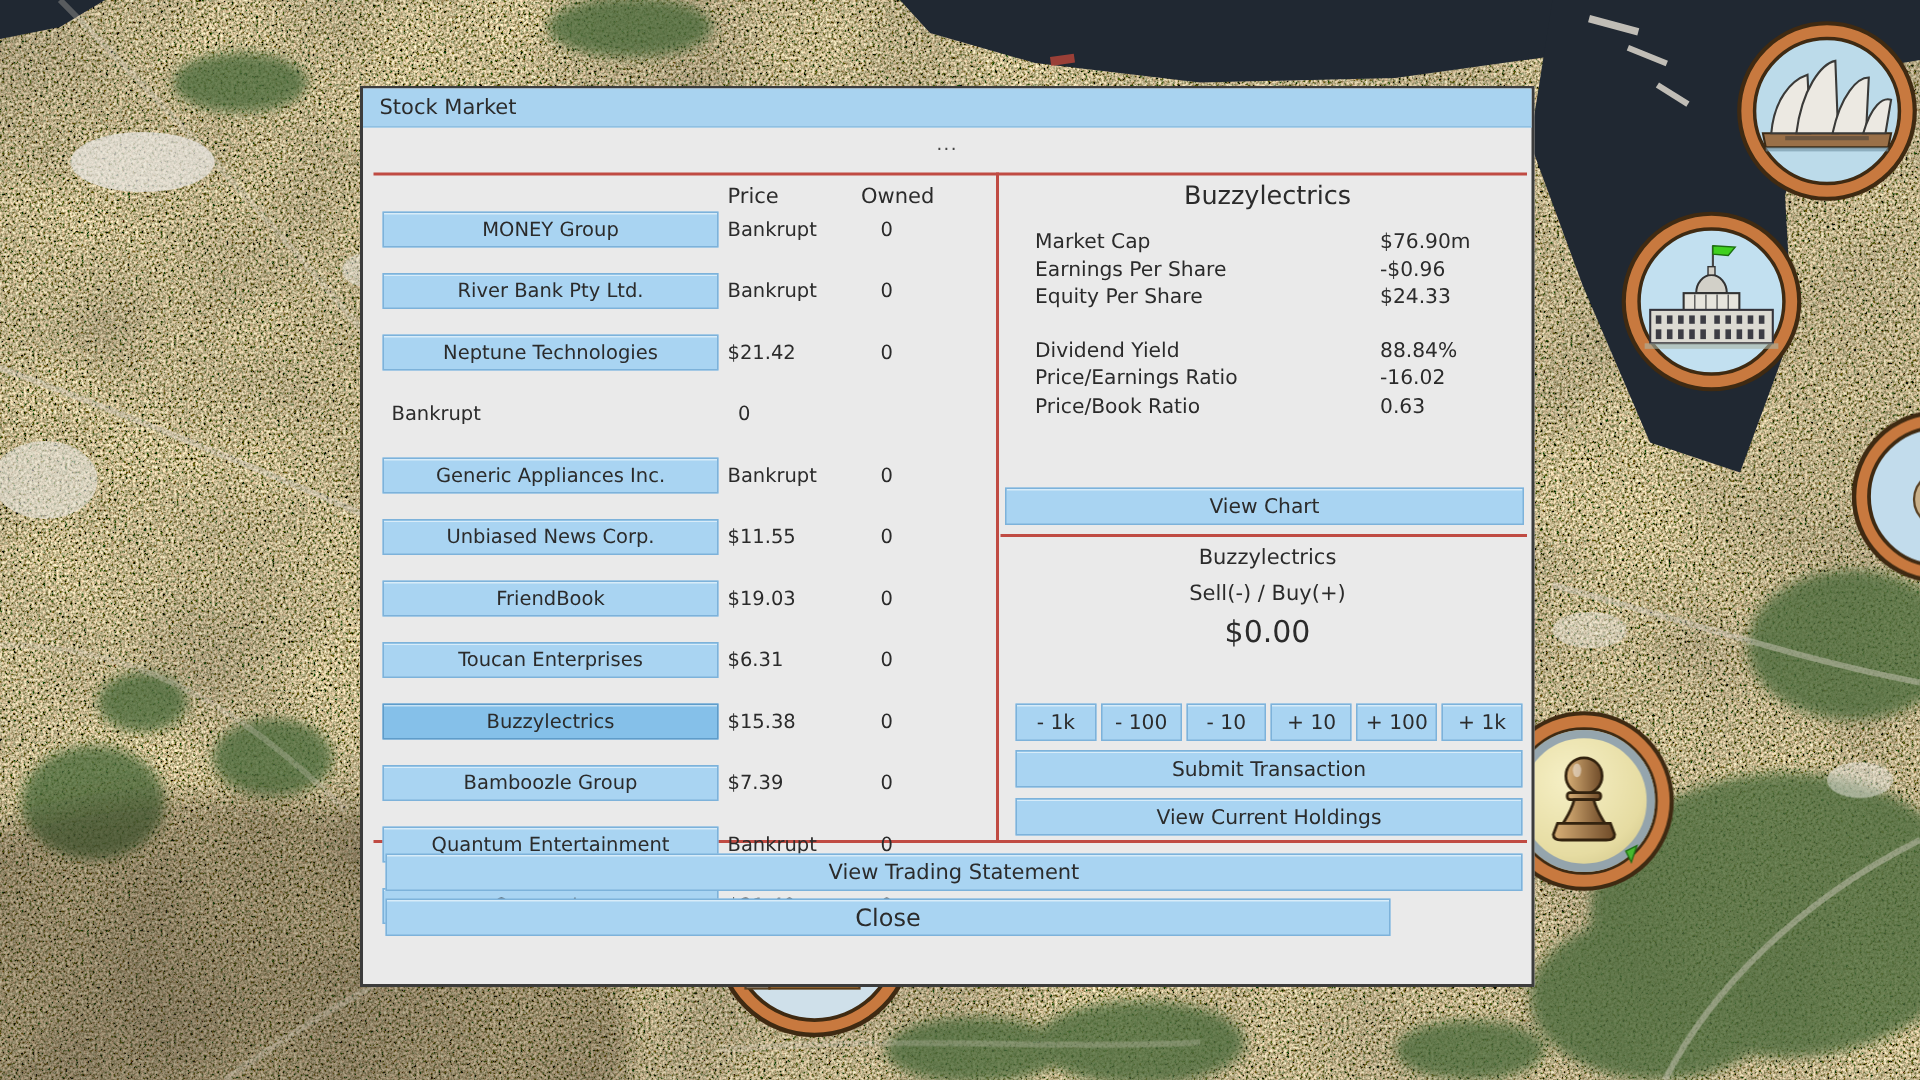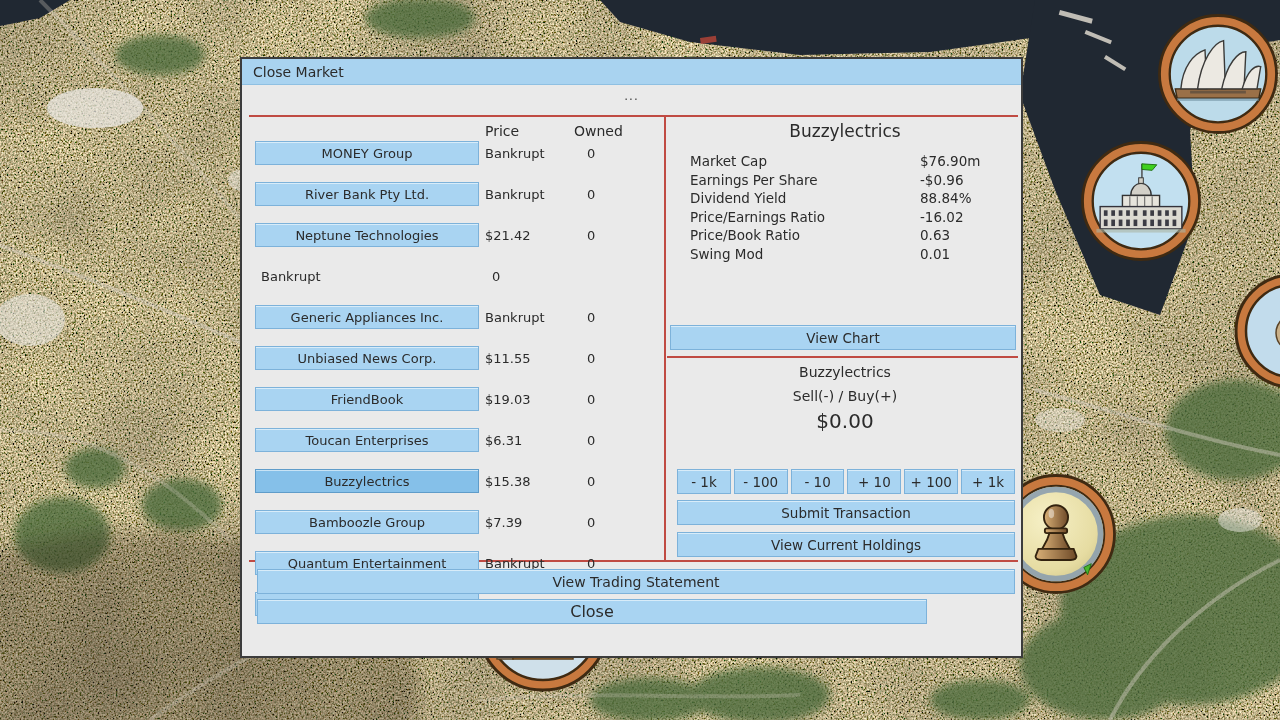--- a/index.html
+++ b/index.html
@@ -40,21 +40,21 @@
                background:#a9d4f2;border:1px solid #7db2da;box-sizing:border-box;cursor:pointer;
                box-shadow:inset 0 1px 0 rgba(255,255,255,.55)}
   .srow.selected .company-btn{background:#85c0e9;border-color:#5f9cc9}
   .price{padding-left:6px;font-size:13px}
   .owned{padding-left:13px;font-size:13px}
 
   .panel-title{position:absolute;left:423px;top:62px;width:360px;text-align:center;font-size:17px}
   .stats{position:absolute;left:448px;top:93px;width:348px;font-size:13.5px}
   .stat{display:flex;height:18.5px;align-items:center}
   .stat .lbl{width:230px}
-  .stat.gap{}
+  .stat.gap{margin-top:17px}
 
   .btn{background:#a9d4f2;border:1px solid #7db2da;box-sizing:border-box;cursor:pointer;
        display:flex;align-items:center;justify-content:center;font-size:13.5px;
        box-shadow:inset 0 1px 0 rgba(255,255,255,.55)}
   .abs{position:absolute}
   #view-chart{left:428px;top:266px;width:346px;height:25px}
   .trade-txt{position:absolute;left:423px;width:360px;text-align:center}
   #trade-co{top:305px;font-size:14px}
   #trade-mode{top:329px;font-size:14px}
   #trade-amount{top:350px;font-size:20px}
@@ -251,21 +251,21 @@
         <rect x="-24" y="12" width="7" height="12"></rect>
           <rect x="-10" y="12" width="7" height="12"></rect>
           <rect x="4" y="12" width="7" height="12"></rect>
           <rect x="18" y="12" width="7" height="12"></rect>
       </g>
     </svg>
   </div>
 
   <div class="dialog">
     <div class="titlebar">
-      <span>Close Market</span>
+      <span>Stock Market</span>
     </div>
     <div class="handle">...</div>
     <div class="hline" id="hl1"></div>
     <div class="vline"></div>
     <div class="hline" id="hl3"></div>
 
     <span class="colhead" id="price-h">Price</span>
     <span class="colhead" id="owned-h">Owned</span>
 
     <div class="stock-grid">
@@ -334,35 +334,35 @@
 
     <div class="stats">
       <div class="stat">
           <span class="lbl">Market Cap</span>
           <span class="val">$76.90m</span>
         </div>
       <div class="stat">
           <span class="lbl">Earnings Per Share</span>
           <span class="val">-$0.96</span>
         </div>
+      <div class="stat">
+          <span class="lbl">Equity Per Share</span>
+          <span class="val">$24.33</span>
+        </div>
       <div class="stat gap">
           <span class="lbl">Dividend Yield</span>
           <span class="val">88.84%</span>
         </div>
       <div class="stat">
           <span class="lbl">Price/Earnings Ratio</span>
           <span class="val">-16.02</span>
         </div>
       <div class="stat">
           <span class="lbl">Price/Book Ratio</span>
           <span class="val">0.63</span>
-        </div>
-      <div class="stat">
-          <span class="lbl">Swing Mod</span>
-          <span class="val">0.01</span>
         </div>
     </div>
 
     <div class="btn abs" id="view-chart">View Chart</div>
     <div class="hline" id="hl2"></div>
 
     <div class="trade-txt" id="trade-co">Buzzylectrics</div>
     <div class="trade-txt" id="trade-mode">Sell(-) / Buy(+)</div>
     <div class="trade-txt" id="trade-amount">$0.00</div>
 

